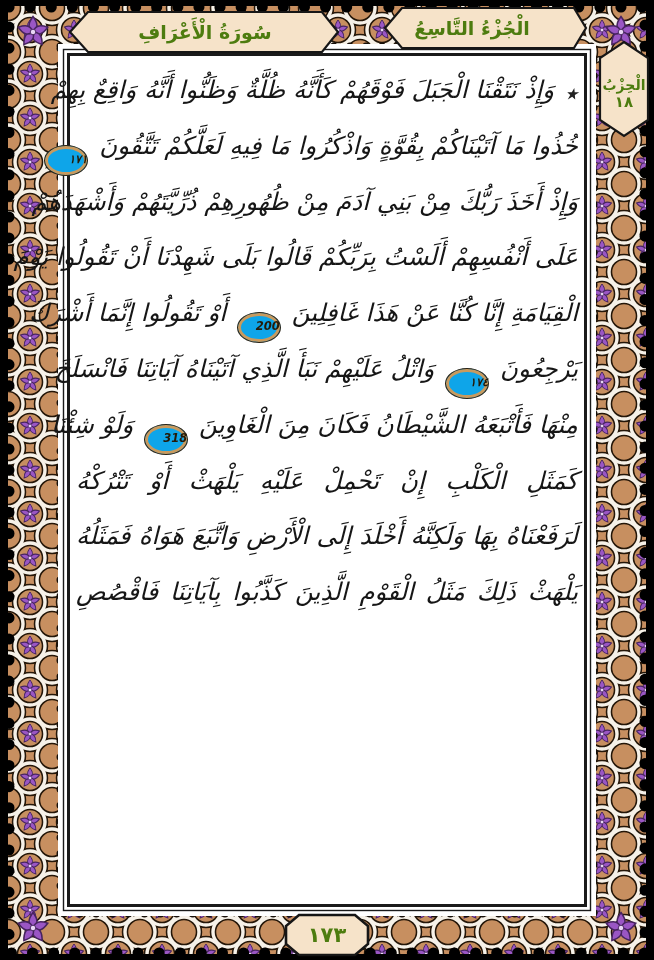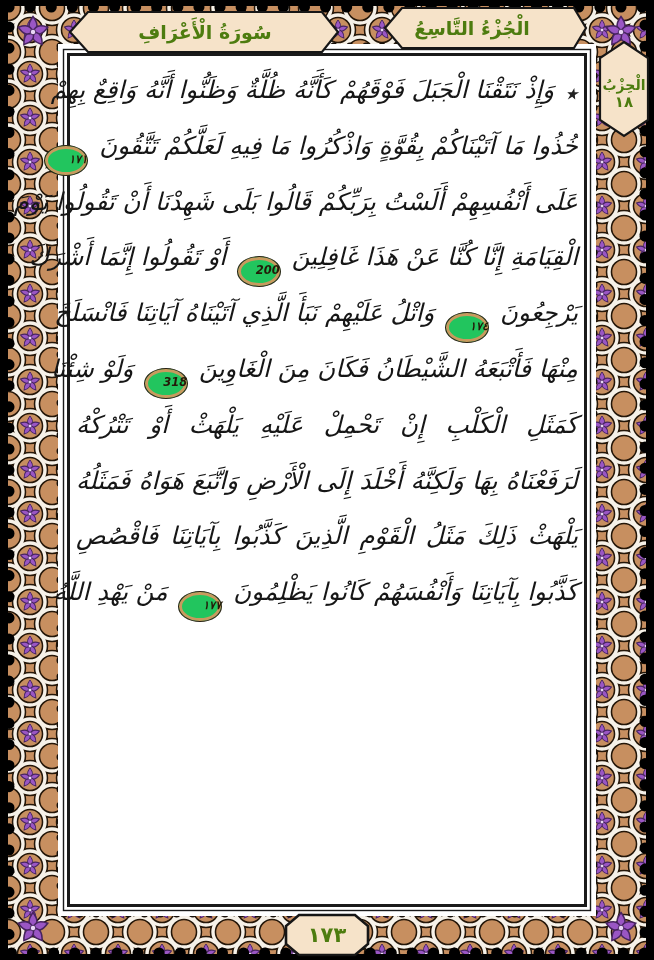--- a/index.html
+++ b/index.html
@@ -36,21 +36,21 @@
     height:55.8px;line-height:55.8px;
     font-size:24.5px;color:#161616;
     text-align:justify;text-align-last:justify;
     white-space:nowrap;
     font-family:"DejaVu Sans",sans-serif;
     font-style:italic;
   }
   .ayah-medallion{
     display:inline-block;width:29px;height:29px;
     border-radius:50%;
-    background:#22c55e;
+    background:#0ea5e9;
     border:1.6px solid #2c2416;
     box-shadow:inset 0 0 0 3px #c89a5e;
     font-size:11.5px;line-height:26px;font-weight:bold;
     text-align:center;color:#241a08;
     vertical-align:-9px;margin:0 3px;
     white-space:normal;letter-spacing:0;padding-left:13px;
   }
   .rub-star{
     display:inline-block;color:#222;
     font-size:26px;vertical-align:-4px;margin-left:2px;
@@ -125,25 +125,25 @@
   <div class="overlay cartouche-text" style="left:88px;top:14px;width:234px;height:36px;">سُورَةُ الْأَعْرَافِ</div>
 
   <div class="overlay hizb-tab-text" style="left:600px;top:54px;width:48px;height:78px;">
     <span class="hl">الْحِزْبُ</span>
     <span class="hn">١٨</span>
   </div>
 
   <div class="text-block">
       <div class="qline"><span class="rub-star">٭</span> <span class="qtext">وَإِذْ نَتَقْنَا الْجَبَلَ فَوْقَهُمْ كَأَنَّهُ ظُلَّةٌ وَظَنُّوا أَنَّهُ وَاقِعٌ بِهِمْ</span> </div>
       <div class="qline"><span class="qtext">خُذُوا مَا آتَيْنَاكُمْ بِقُوَّةٍ وَاذْكُرُوا مَا فِيهِ لَعَلَّكُمْ تَتَّقُونَ</span> <span class="ayah-medallion">١٧١</span> </div>
+      <div class="qline"><span class="qtext">وَإِذْ أَخَذَ رَبُّكَ مِنْ بَنِي آدَمَ مِنْ ظُهُورِهِمْ ذُرِّيَّتَهُمْ وَأَشْهَدَهُمْ</span> </div>
       <div class="qline"><span class="qtext">عَلَى أَنْفُسِهِمْ أَلَسْتُ بِرَبِّكُمْ قَالُوا بَلَى شَهِدْنَا أَنْ تَقُولُوا يَوْمَ</span> </div>
       <div class="qline"><span class="qtext">الْقِيَامَةِ إِنَّا كُنَّا عَنْ هَذَا غَافِلِينَ</span> <span class="ayah-medallion">200</span> <span class="qtext">أَوْ تَقُولُوا إِنَّمَا أَشْرَكَ</span> </div>
       <div class="qline"><span class="qtext">يَرْجِعُونَ</span> <span class="ayah-medallion">١٧٤</span> <span class="qtext">وَاتْلُ عَلَيْهِمْ نَبَأَ الَّذِي آتَيْنَاهُ آيَاتِنَا فَانْسَلَخَ</span> </div>
       <div class="qline"><span class="qtext">مِنْهَا فَأَتْبَعَهُ الشَّيْطَانُ فَكَانَ مِنَ الْغَاوِينَ</span> <span class="ayah-medallion">318</span> <span class="qtext">وَلَوْ شِئْنَا</span> </div>
       <div class="qline"><span class="qtext">كَمَثَلِ الْكَلْبِ إِنْ تَحْمِلْ عَلَيْهِ يَلْهَثْ أَوْ تَتْرُكْهُ</span> </div>
       <div class="qline"><span class="qtext">لَرَفَعْنَاهُ بِهَا وَلَكِنَّهُ أَخْلَدَ إِلَى الْأَرْضِ وَاتَّبَعَ هَوَاهُ فَمَثَلُهُ</span> </div>
       <div class="qline"><span class="qtext">يَلْهَثْ ذَلِكَ مَثَلُ الْقَوْمِ الَّذِينَ كَذَّبُوا بِآيَاتِنَا فَاقْصُصِ</span> </div>
-      <div class="qline"><span class="qtext">كَذَّبُوا بِآيَاتِنَا وَأَنْفُسَهُمْ كَانُوا يَظْلِمُونَ</span> <span class="ayah-medallion">١٧٧</span> <span class="qtext">مَنْ يَهْدِ اللَّهُ</span> </div>
     </div>
 
   <div class="overlay page-number-text" style="left:286px;top:917px;width:82px;height:36px;">١٧٣</div>
 
 </div>
 
 </body></html>

